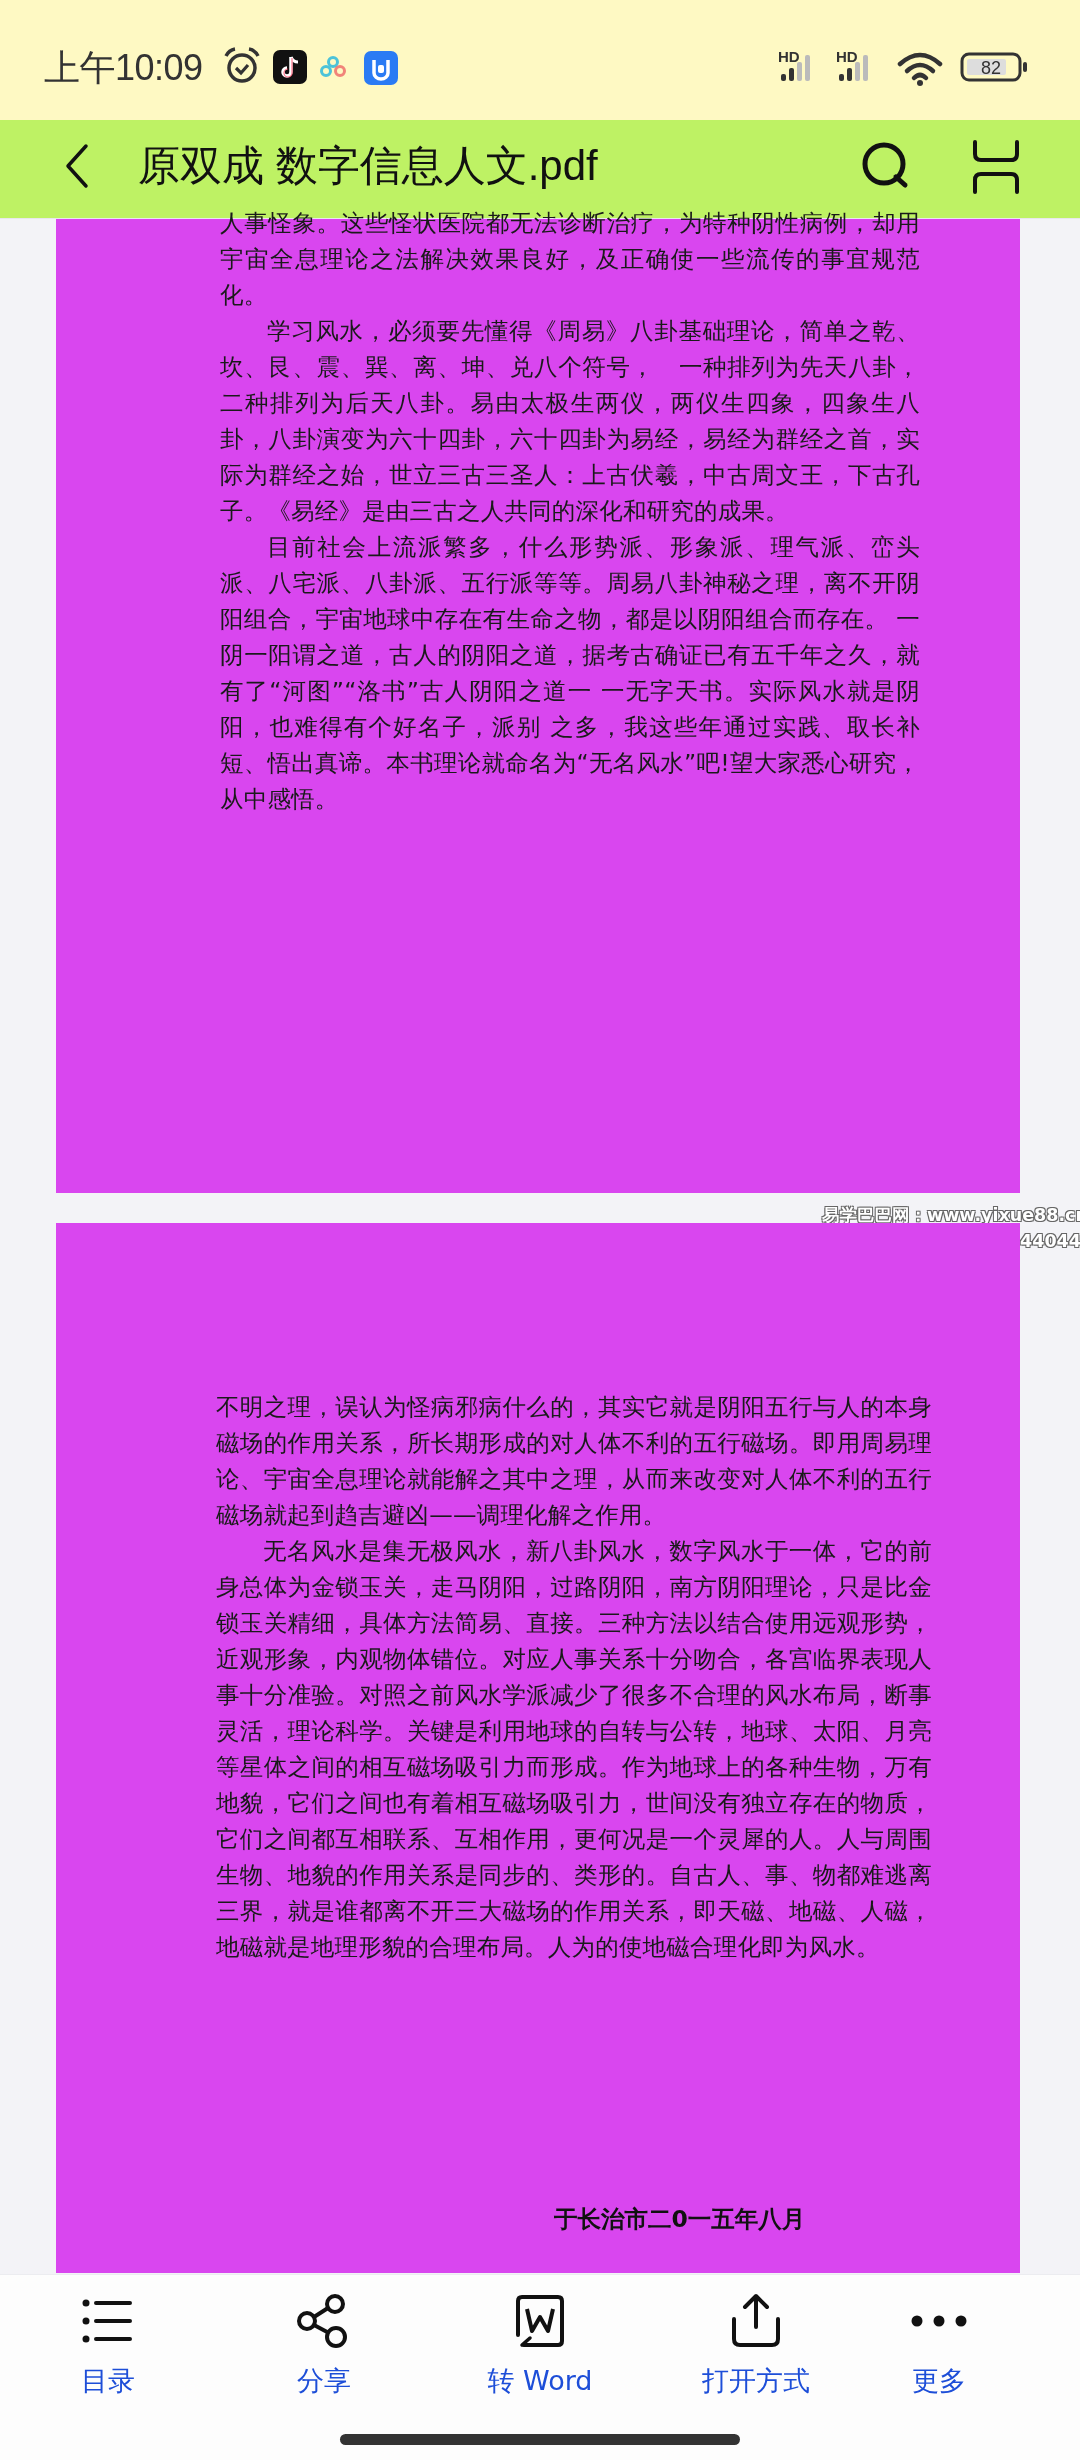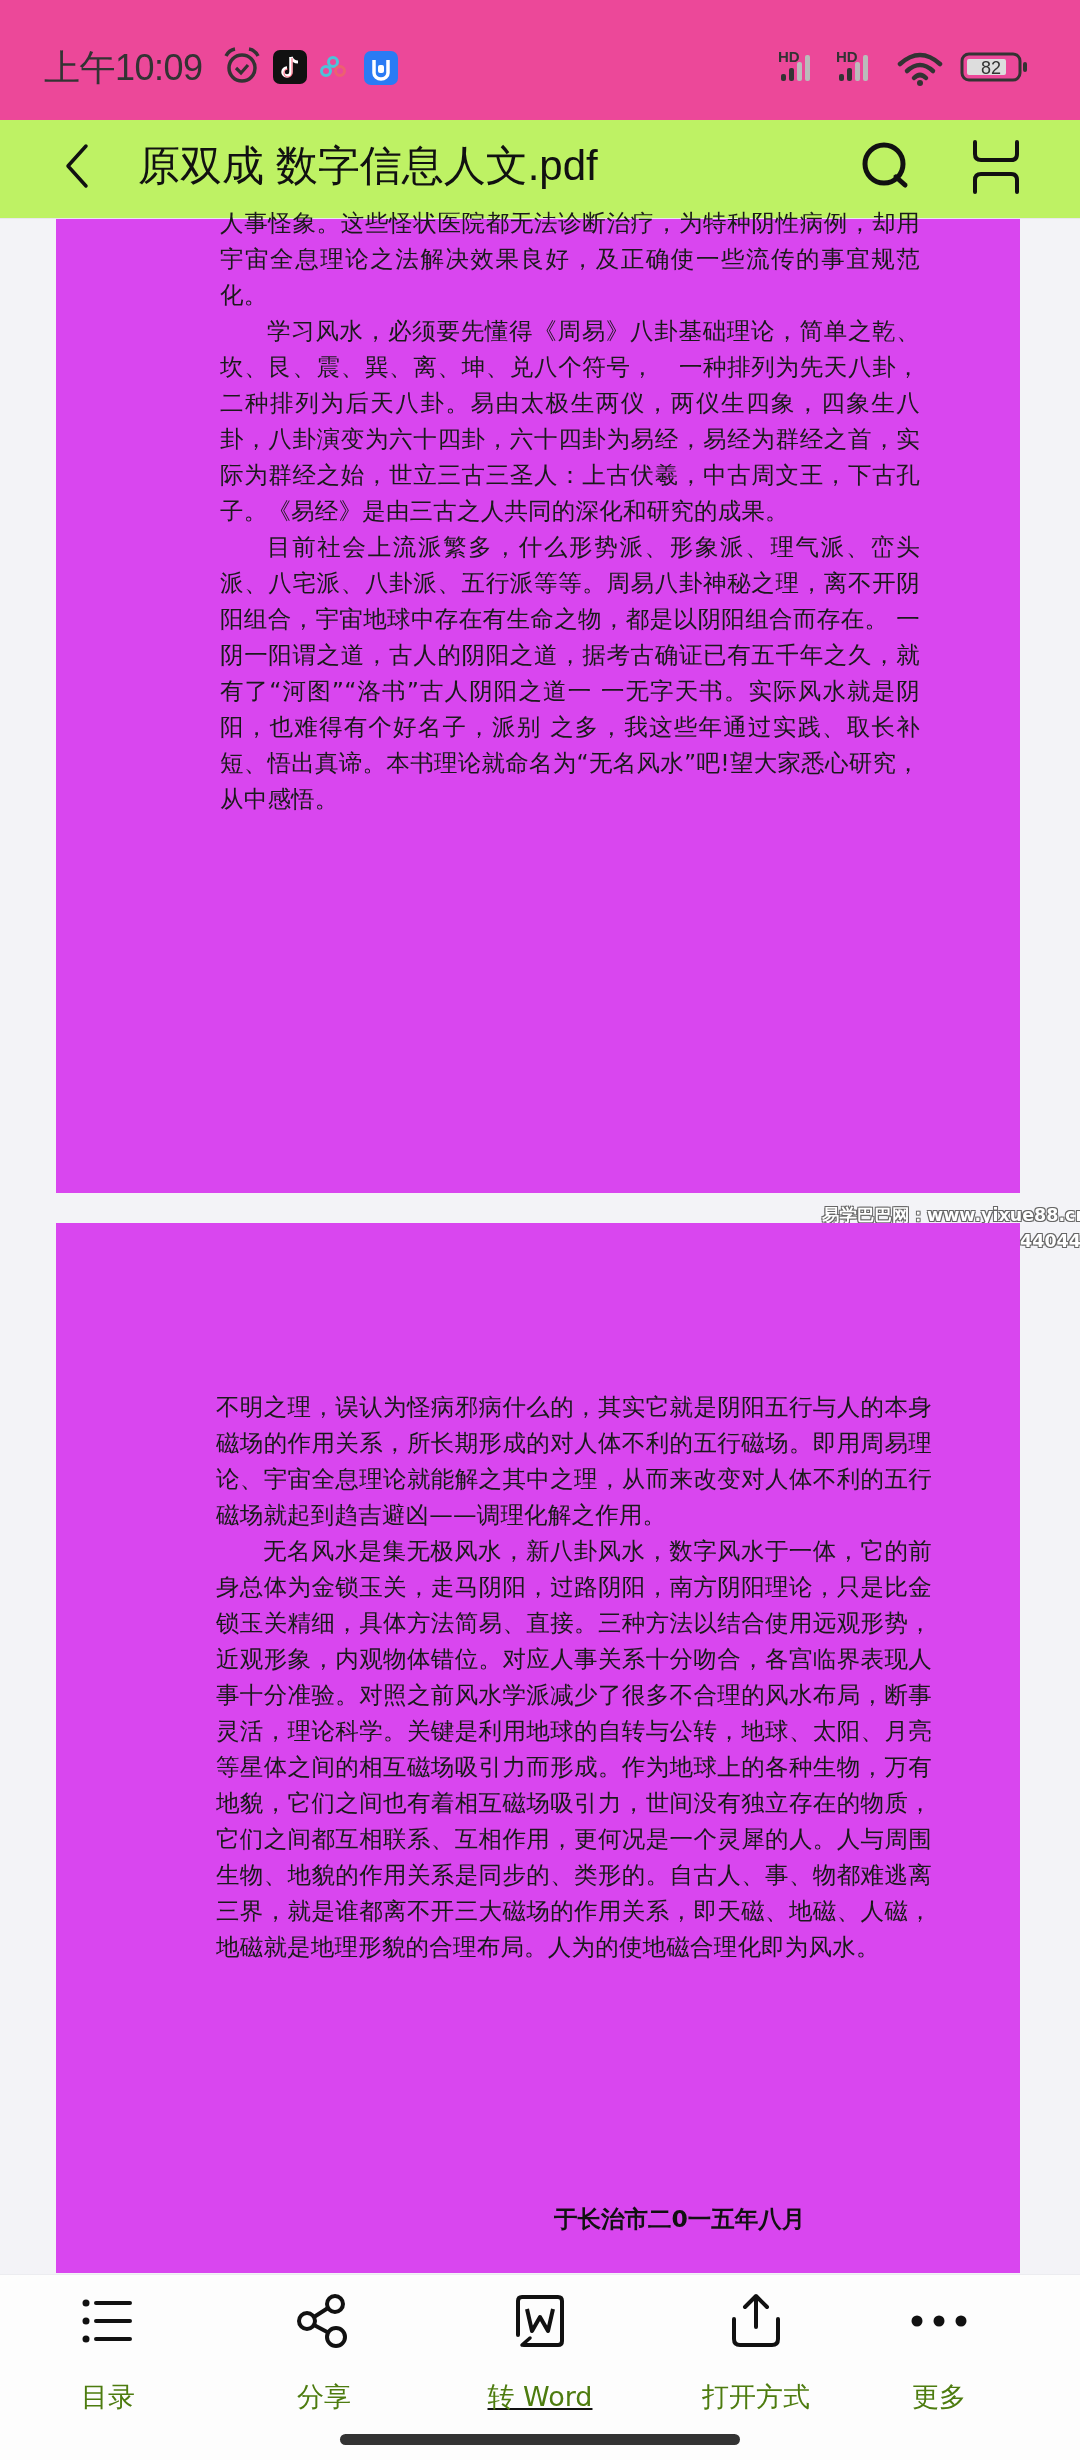--- a/index.html
+++ b/index.html
@@ -5,21 +5,21 @@
   html, body { margin:0; padding:0; }
   body {
     width:1080px; height:2460px; overflow:hidden; position:relative;
     background:#f3f3f7;
     font-family:"DejaVu Sans", "Liberation Sans", sans-serif;
     color:#111;
   }
   
   .statusbar {
     position:absolute; left:0; top:0; width:1080px; height:120px;
-    background:#ec4899;
+    background:#fef9c3;
   }
   .sb-time {
     position:absolute; left:44px; top:44px; font-size:36px; color:#333;
     font-family:"Liberation Sans", sans-serif; letter-spacing:-0.5px;
   }
   .sb-icon { position:absolute; top:48px; }
   .sb-right { position:absolute; top:46px; }
   
   .header {
     position:absolute; left:0; top:120px; width:1080px; height:98px;
@@ -60,21 +60,21 @@
   
   .toolbar {
     position:absolute; left:0; top:2274px; width:1080px; height:186px;
     background:#fdfdfd; border-top:1px solid #ececf0;
   }
   .tool {
     position:absolute; top:16px; width:180px; height:120px; text-align:center;
   }
   .tool svg { display:block; margin:0 auto; }
   .tool-label {
-    display:block; margin-top:28px; font-size:27px; color:#4d7c0f;
+    display:block; margin-top:12px; font-size:27px; color:#1d4ed8;
     font-family:"DejaVu Sans", sans-serif;
   }
   .home-indicator {
     position:absolute; left:340px; top:2434px; width:400px; height:11px;
     background:#333; border-radius:6px;
   }
 </style>
 </head>
 <body>
 
@@ -200,21 +200,21 @@
   </div>
   <div class="tool" style="left:234px;">
     <svg width="60" height="60" viewBox="0 0 60 60">
         <circle cx="13" cy="30" r="8" fill="none" stroke="#111" stroke-width="4"></circle>
         <circle cx="41" cy="13" r="8" fill="none" stroke="#111" stroke-width="4"></circle>
         <circle cx="42" cy="46" r="9" fill="none" stroke="#111" stroke-width="4"></circle>
         <path d="M20 26 L34 17 M20 34 L35 42" stroke="#111" stroke-width="4"></path>
       </svg>
     <span class="tool-label">分享</span>
   </div>
-  <div class="tool" style="left:450px;text-decoration:underline;">
+  <div class="tool" style="left:450px;">
     <svg width="60" height="60" viewBox="0 0 60 60">
         <path d="M8 44 V10 q0 -4 4 -4 h36 q4 0 4 4 v40 q0 4 -4 4 H14" fill="none" stroke="#111" stroke-width="4" stroke-linecap="round"></path>
         <path d="M20 47 L12 54 L20 54" fill="none" stroke="#111" stroke-width="3.5" stroke-linecap="round" stroke-linejoin="round"></path>
         <path d="M17 18 L22 40 L30 26 L38 40 L43 18" fill="none" stroke="#111" stroke-width="4" stroke-linejoin="round"></path>
       </svg>
     <span class="tool-label">转 Word</span>
   </div>
   <div class="tool" style="left:666px;">
     <svg width="60" height="60" viewBox="0 0 60 60">
         <path d="M30 36 V6 M19 16 L30 5 L41 16" fill="none" stroke="#111" stroke-width="4" stroke-linecap="round" stroke-linejoin="round"></path>

